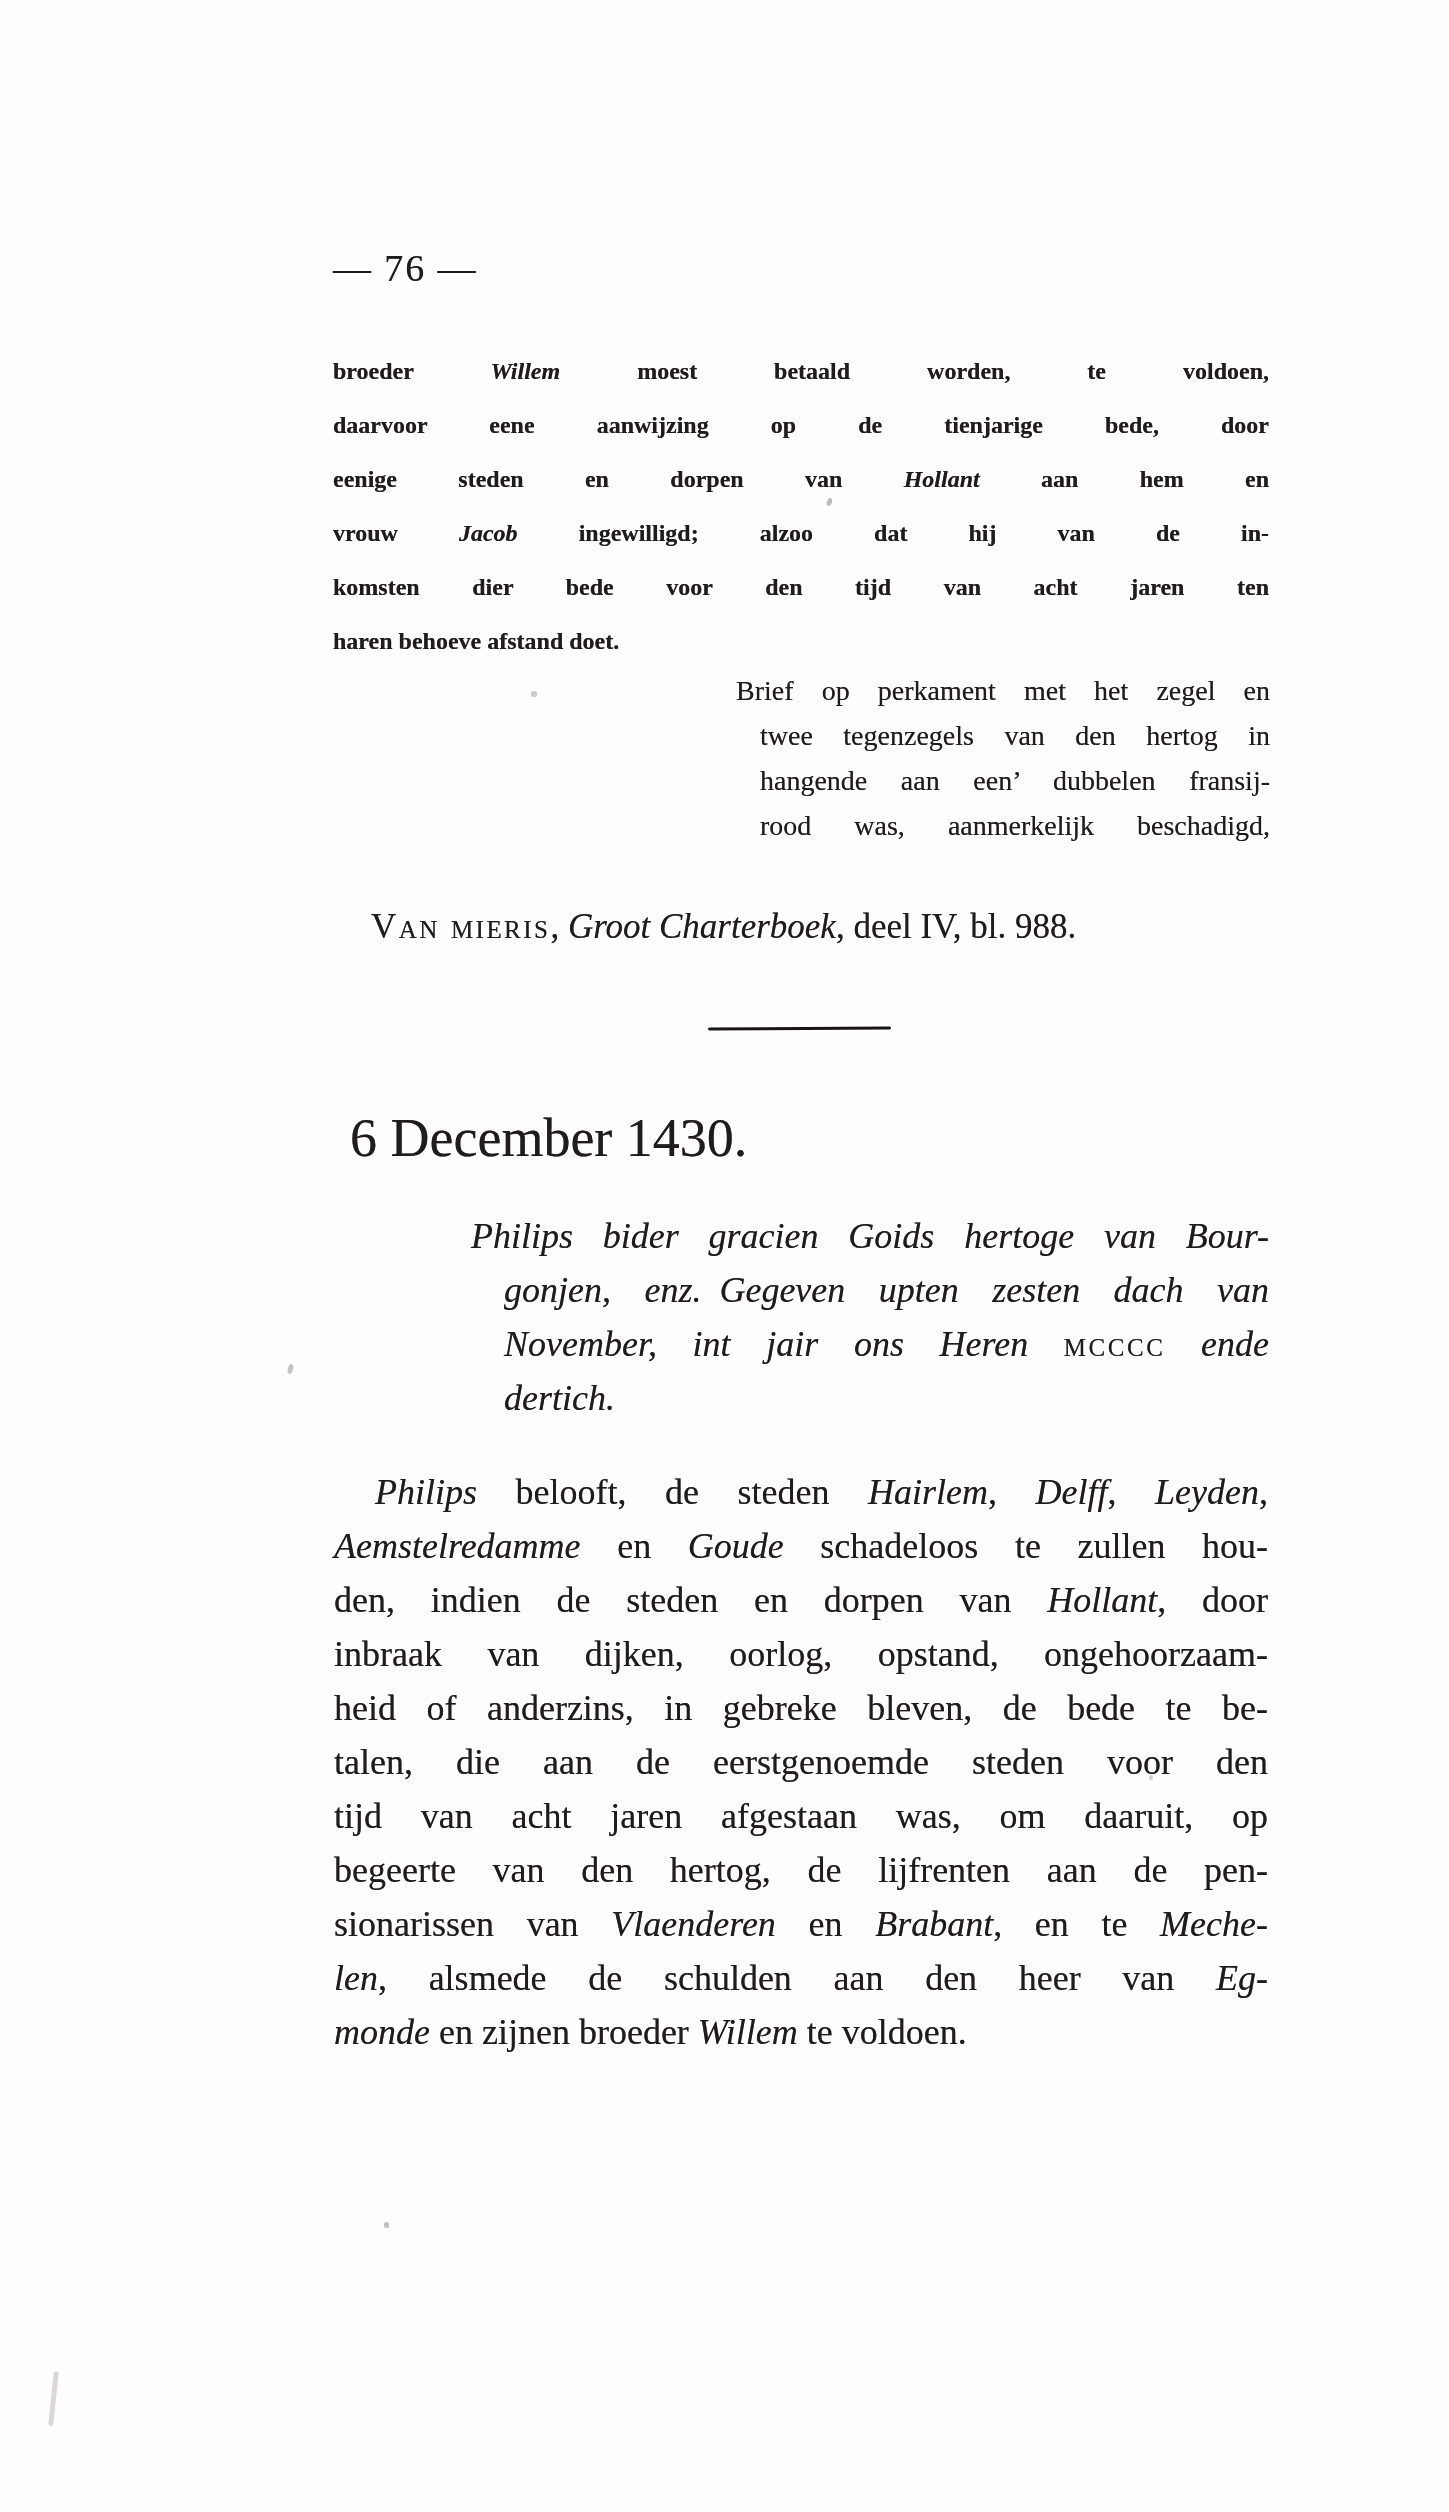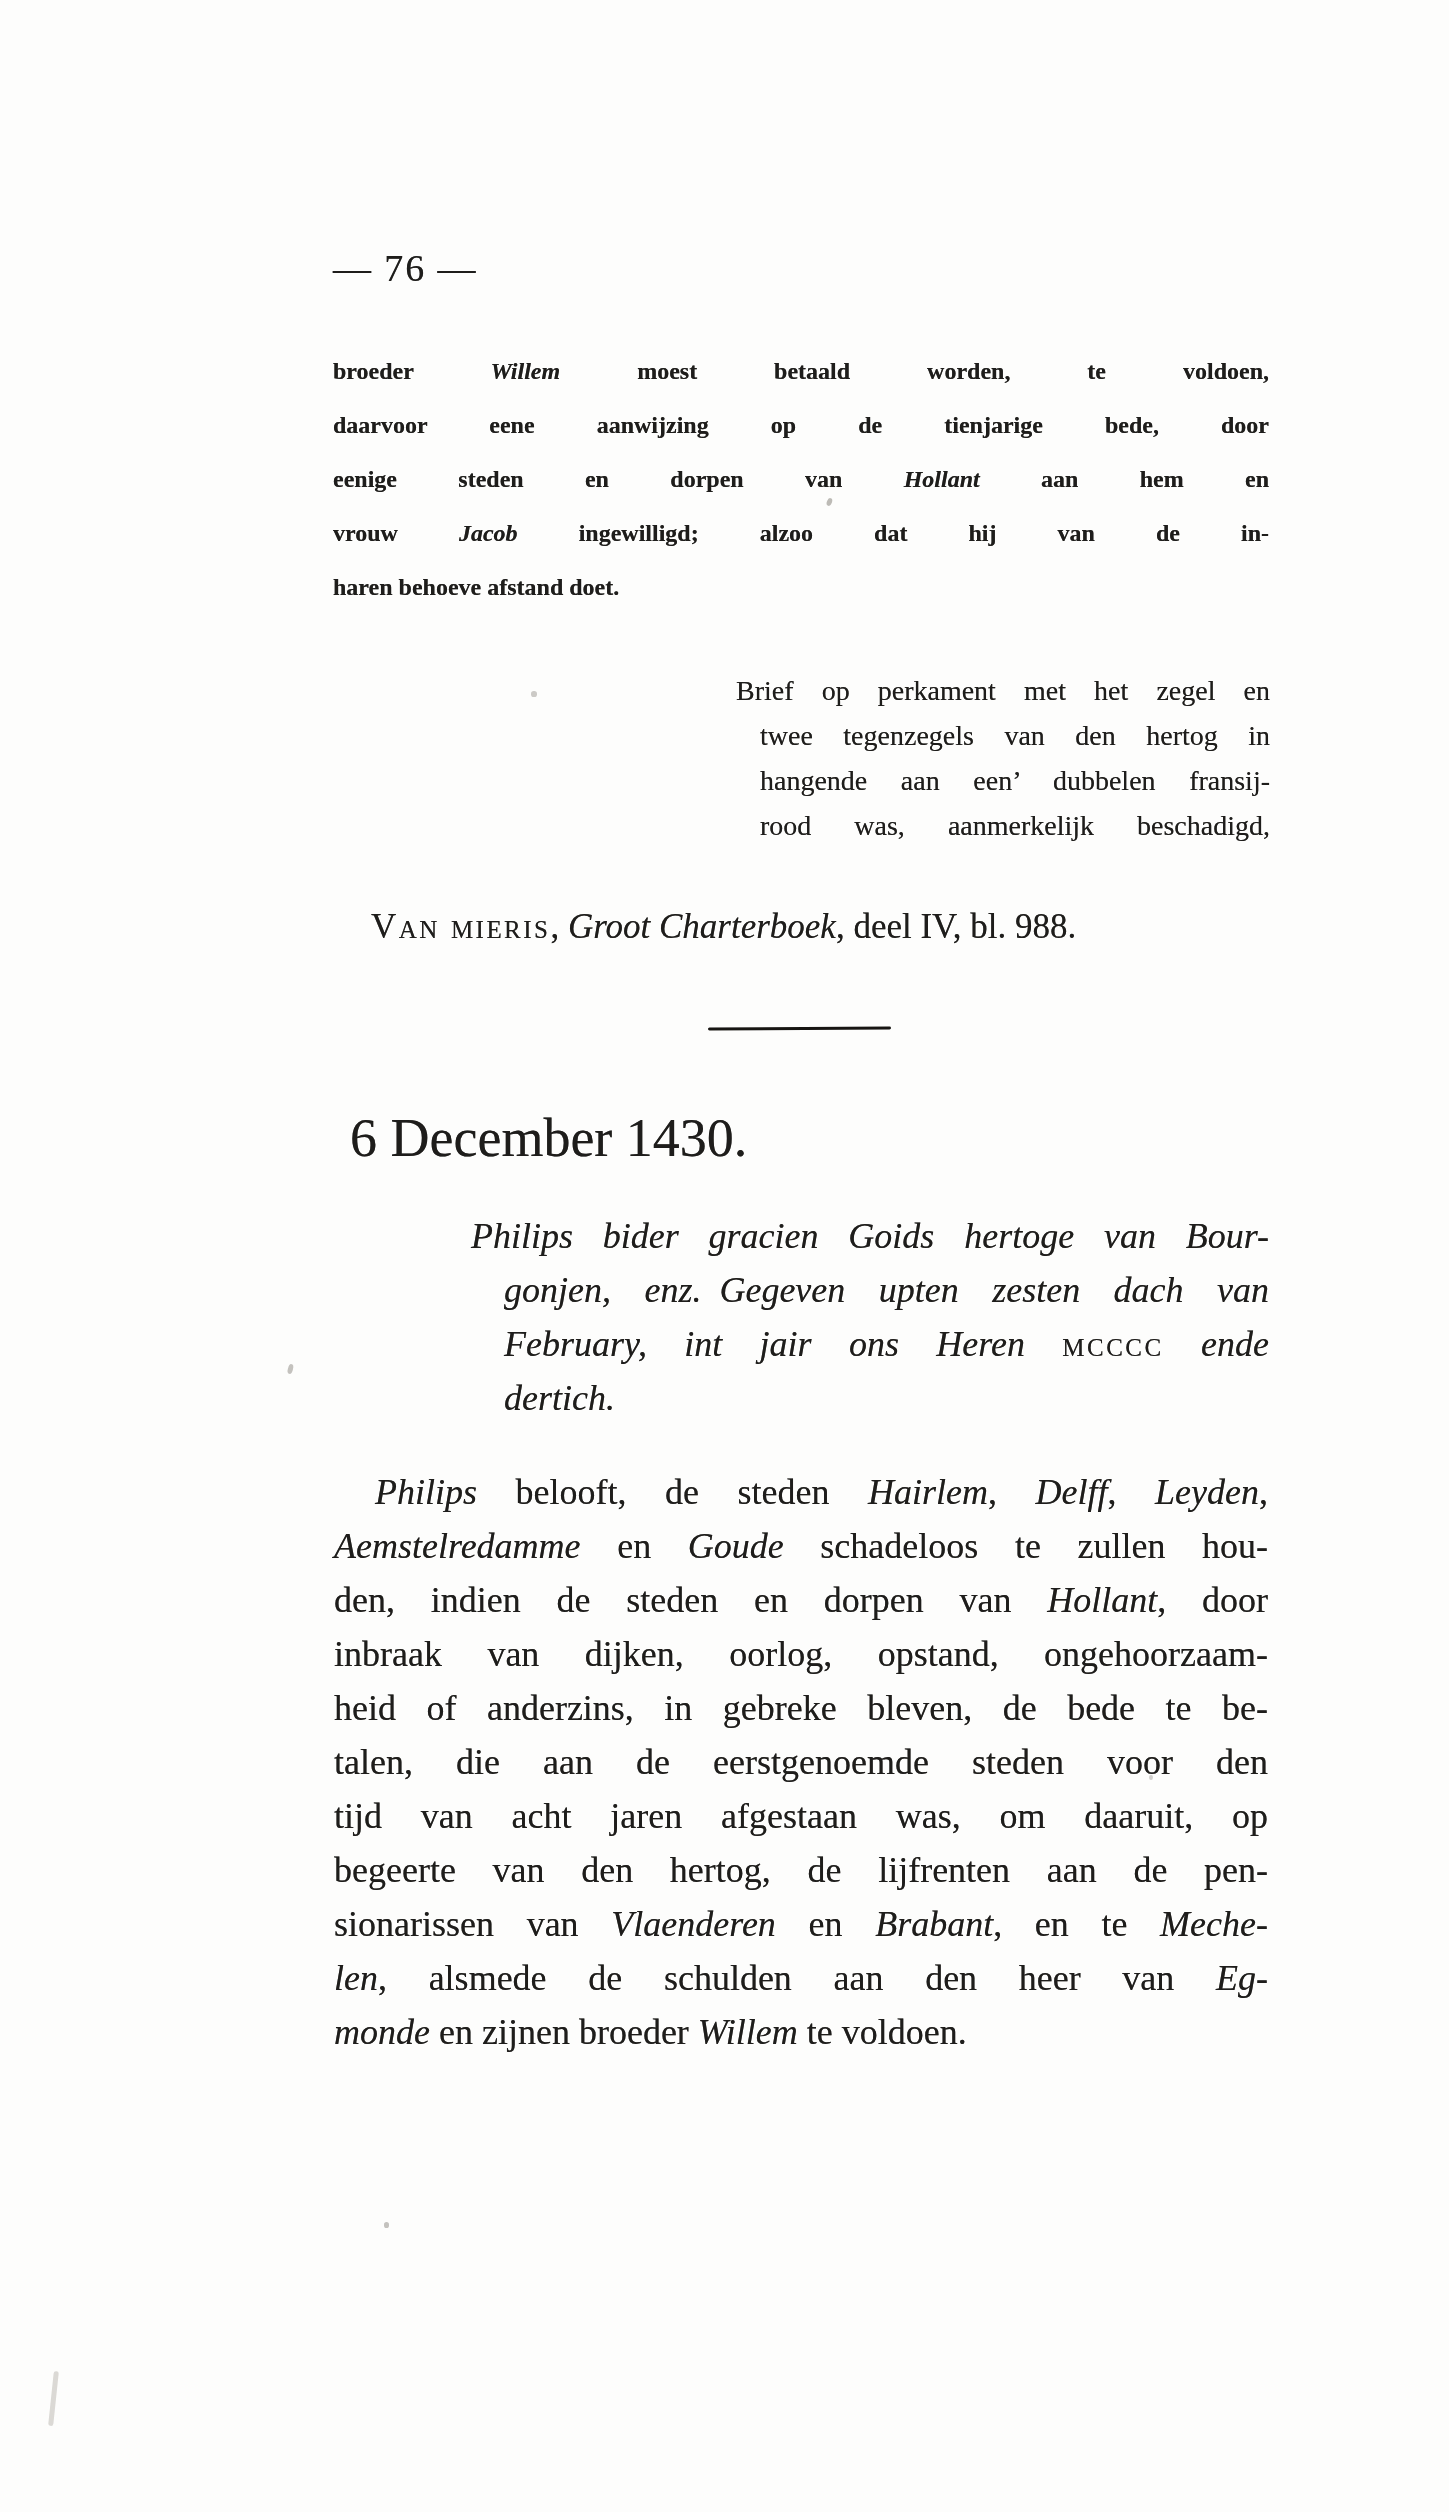--- a/index.html
+++ b/index.html
@@ -60,20 +60,21 @@
 
 <div class="page">
 
   <div class="block center-line" id="page-number">— 76 —</div>
 
   <div class="block" id="paragraph1">
       <div class="tline"><span>broeder </span><span class="seg-i">Willem</span><span> moest betaald worden, te voldoen,</span></div>
       <div class="tline"><span>daarvoor eene aanwijzing op de tienjarige bede, door</span></div>
       <div class="tline"><span>eenige steden en dorpen van </span><span class="seg-i">Hollant</span><span> aan hem en</span></div>
       <div class="tline"><span>vrouw </span><span class="seg-i">Jacob</span><span> ingewilligd; alzoo dat hij van de in-</span></div>
+      <div class="tline"><span>komsten dier bede voor den tijd van acht jaren ten</span></div>
       <div class="tline last"><span>haren behoeve afstand doet.</span></div>
     </div>
 
   <div class="block" id="archival-note">
       <div class="tline"><span>Brief op perkament met het zegel en</span></div>
       <div class="tline"><span>twee tegenzegels van den hertog in</span></div>
       <div class="tline"><span>hangende aan een’ dubbelen fransij-</span></div>
       <div class="tline"><span>rood was, aanmerkelijk beschadigd,</span></div>
     </div>
 
@@ -81,21 +82,21 @@
       <div class="tline last"><span class="seg-sc">Van mieris</span><span>, </span><span class="seg-i">Groot Charterboek</span><span>, deel IV, bl. 988.</span></div>
     </div>
 
   <div class="block" id="divider-rule"></div>
 
   <div class="block center-line" id="date-heading">6 December 1430.</div>
 
   <div class="block" id="summary-block">
       <div class="tline"><span>Philips bider gracien Goids hertoge van Bour-</span></div>
       <div class="tline"><span>gonjen, enz. Gegeven upten zesten dach van</span></div>
-      <div class="tline"><span>February, int jair ons Heren </span><span class="seg-sc">mcccc</span><span> ende</span></div>
+      <div class="tline"><span>November, int jair ons Heren </span><span class="seg-sc">mcccc</span><span> ende</span></div>
       <div class="tline last"><span>dertich.</span></div>
     </div>
 
   <div class="block" id="paragraph2">
       <div class="tline"><span class="seg-i">Philips</span><span> belooft, de steden </span><span class="seg-i">Hairlem</span><span>, </span><span class="seg-i">Delff</span><span>, </span><span class="seg-i">Leyden</span><span>,</span></div>
       <div class="tline"><span class="seg-i">Aemstelredamme</span><span> en </span><span class="seg-i">Goude</span><span> schadeloos te zullen hou-</span></div>
       <div class="tline"><span>den, indien de steden en dorpen van </span><span class="seg-i">Hollant</span><span>, door</span></div>
       <div class="tline"><span>inbraak van dijken, oorlog, opstand, ongehoorzaam-</span></div>
       <div class="tline"><span>heid of anderzins, in gebreke bleven, de bede te be-</span></div>
       <div class="tline"><span>talen, die aan de eerstgenoemde steden voor den</span></div>

